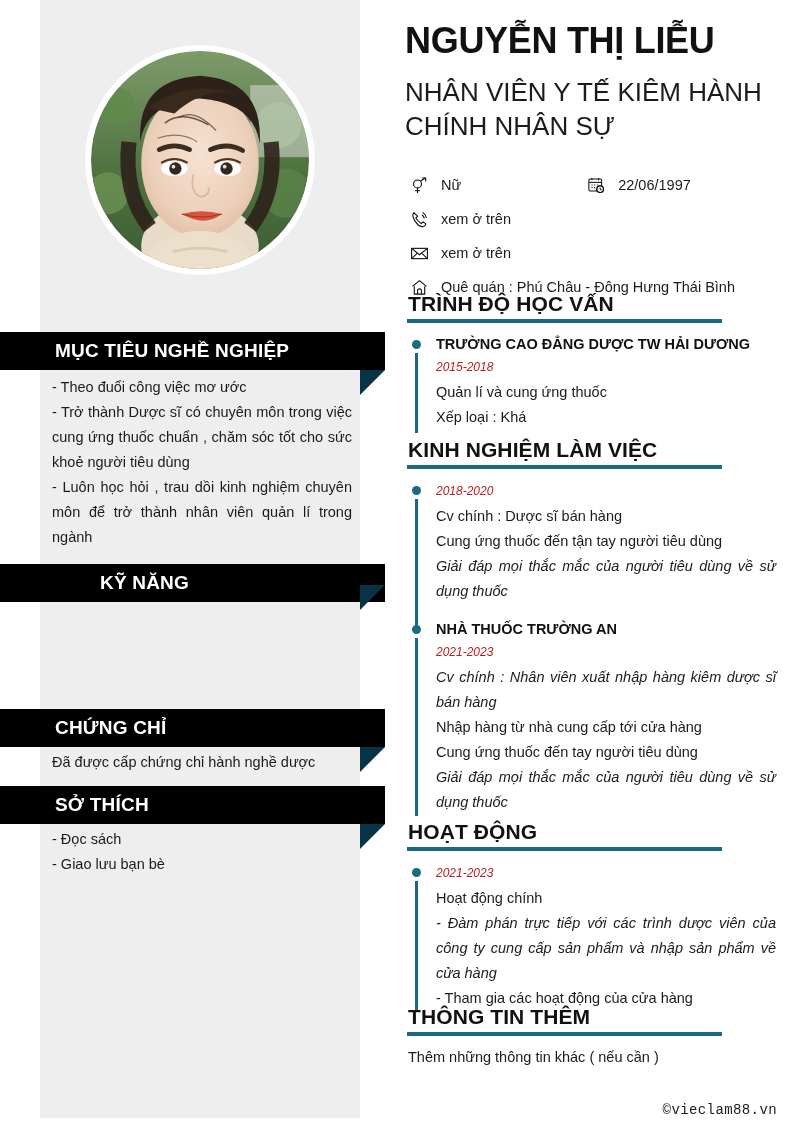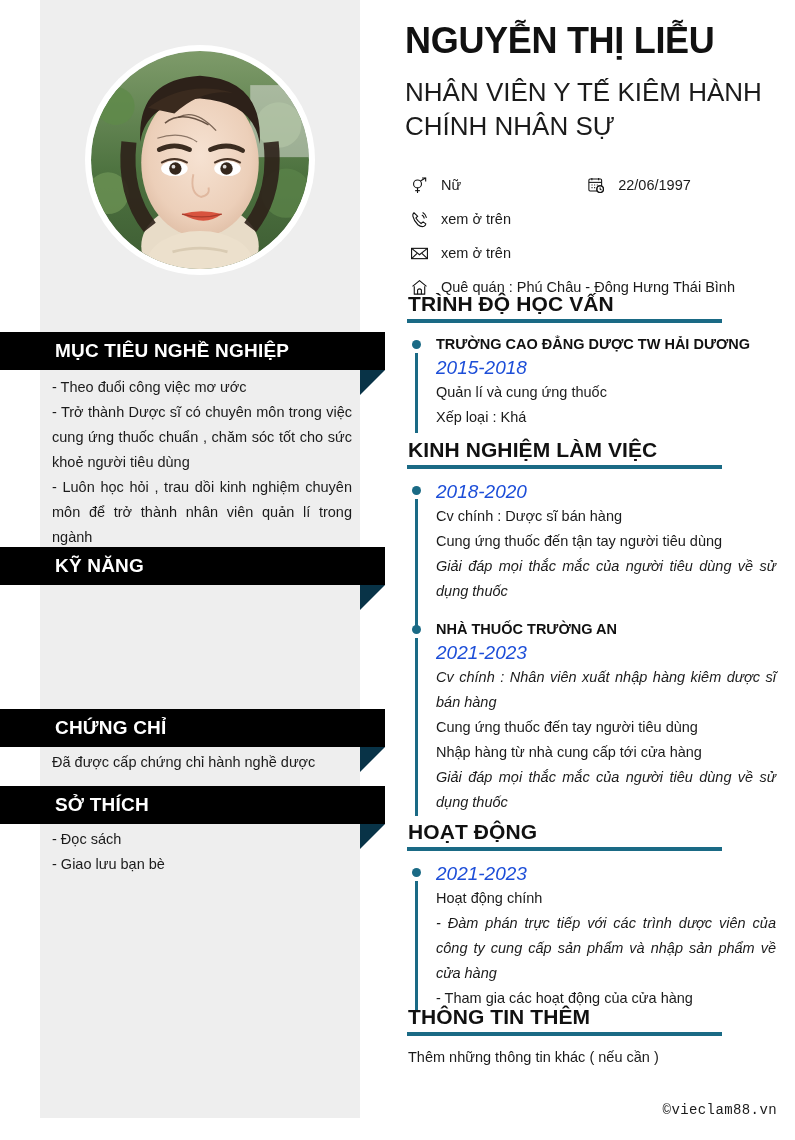--- a/index.html
+++ b/index.html
@@ -187,23 +187,23 @@
     background: #1a6a85;
   }
   .e-head {
     font-size: 14.5px;
     font-weight: bold;
     color: #111111;
     line-height: 22px;
     white-space: nowrap;
   }
   .e-date {
-    font-size: 19px;
+    font-size: 12px;
     font-style: italic;
-    color: #1d4ed8;
+    color: #b91c1c;
     line-height: 25px;
   }
   .e-line {
     font-size: 14.5px;
     color: #1b1b1b;
     line-height: 25px;
   }
   .e-line.just { text-align: justify; font-style: italic; }
   .w340 { width: 340px; }
 
@@ -281,21 +281,21 @@
   <div class="ribbon" style="top:332px;">
     <span class="ribbon-label">MỤC TIÊU NGHỀ NGHIỆP</span>
   </div>
   <div class="ribbon-fold" style="top:370px;"></div>
   <div class="left-body" style="top:375px;">
     <p>- Theo đuổi công việc mơ ước</p>
     <p class="just">- Trở thành Dược sĩ có chuyên môn trong việc cung ứng thuốc chuẩn , chăm sóc tốt cho sức khoẻ người tiêu dùng</p>
     <p class="just">- Luôn học hỏi , trau dồi kinh nghiệm chuyên môn để trở thành nhân viên quản lí trong ngành</p>
   </div>
 
-  <div class="ribbon" style="top:547px;">
+  <div class="ribbon" style="top:564px;padding-left:45px;">
     <span class="ribbon-label">KỸ NĂNG</span>
   </div>
   <div class="ribbon-fold" style="top:585px;"></div>
 
   <div class="ribbon" style="top:709px;">
     <span class="ribbon-label">CHỨNG CHỈ</span>
   </div>
   <div class="ribbon-fold" style="top:747px;"></div>
   <div class="left-body" style="top:750px;">
     <p>Đã được cấp chứng chỉ hành nghề dược</p>
@@ -417,22 +417,22 @@
         <div class="e-line">Cung ứng thuốc đến tận tay người tiêu dùng</div>
         <div class="e-line just w340">Giải đáp mọi thắc mắc của người tiêu dùng về sử dụng thuốc</div>
       </div>
 
       <div class="entry" style="margin-top:14px;">
         <span class="dot"></span>
         <span class="stem" style="height:178px;"></span>
         <div class="e-head">NHÀ THUỐC TRƯỜNG AN</div>
         <div class="e-date">2021-2023</div>
         <div class="e-line just w340">Cv chính : Nhân viên xuất nhập hàng kiêm dược sĩ bán hàng</div>
+        <div class="e-line">Nhập hàng từ nhà cung cấp tới cửa hàng</div>
         <div class="e-line">Cung ứng thuốc đến tay người tiêu dùng</div>
-        <div class="e-line">Nhập hàng từ nhà cung cấp tới cửa hàng</div>
         <div class="e-line just w340">Giải đáp mọi thắc mắc của người tiêu dùng về sử dụng thuốc</div>
       </div>
     </div>
 
     <div class="sec" style="top:820px;">
       <div class="sec-title">HOẠT ĐỘNG</div>
       <div class="sec-rule"></div>
       <div class="entry" style="margin-top:10px;">
         <span class="dot"></span>
         <span class="stem" style="height:130px;"></span>

